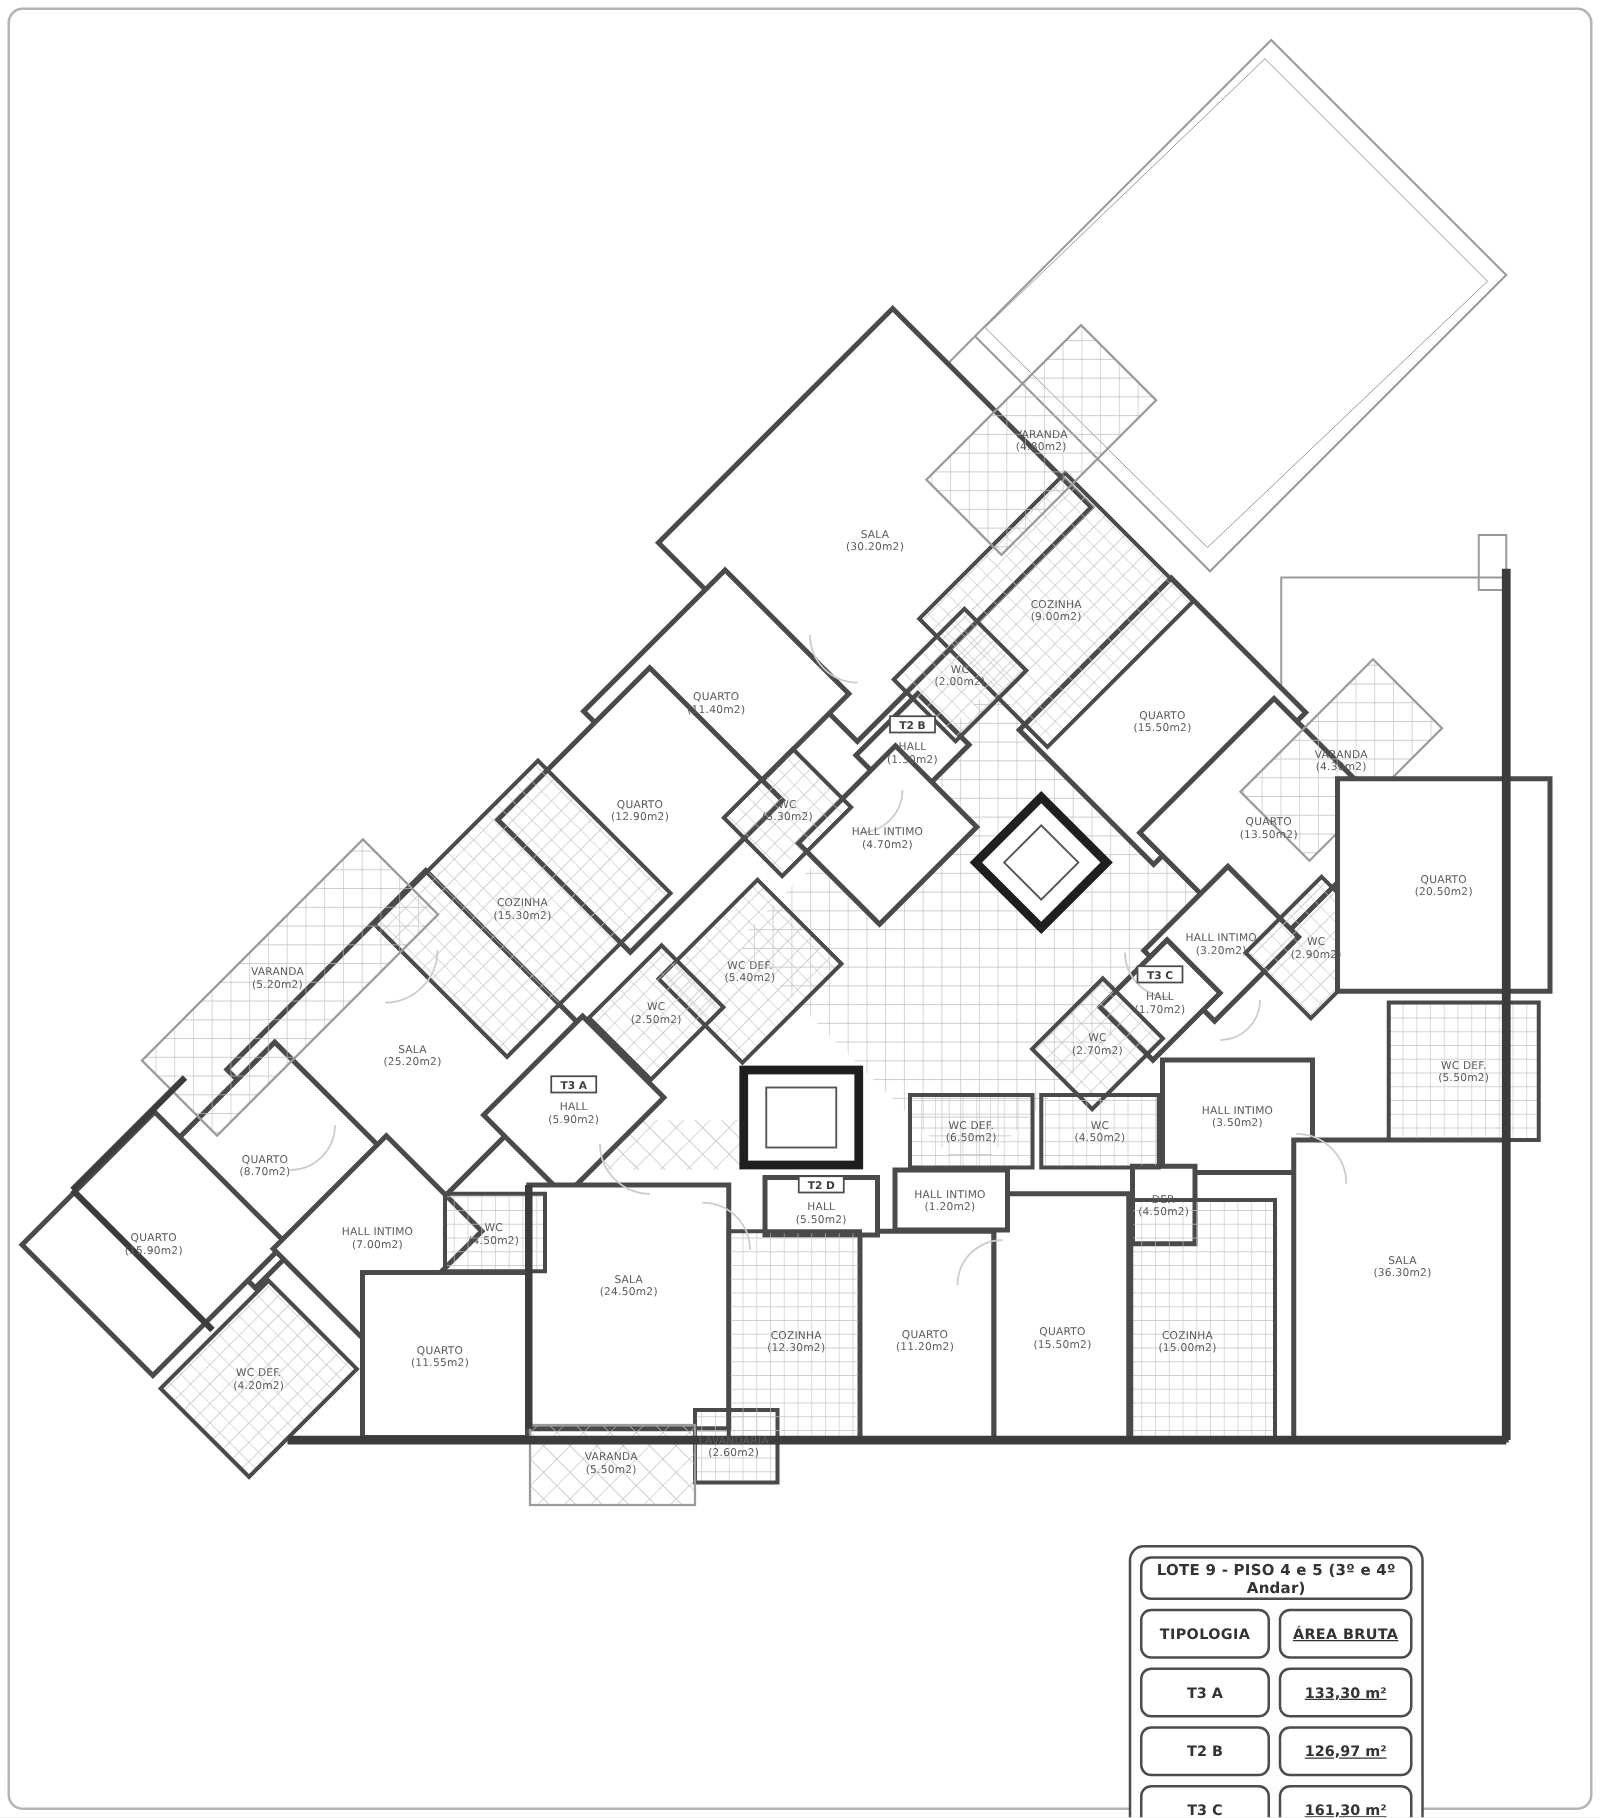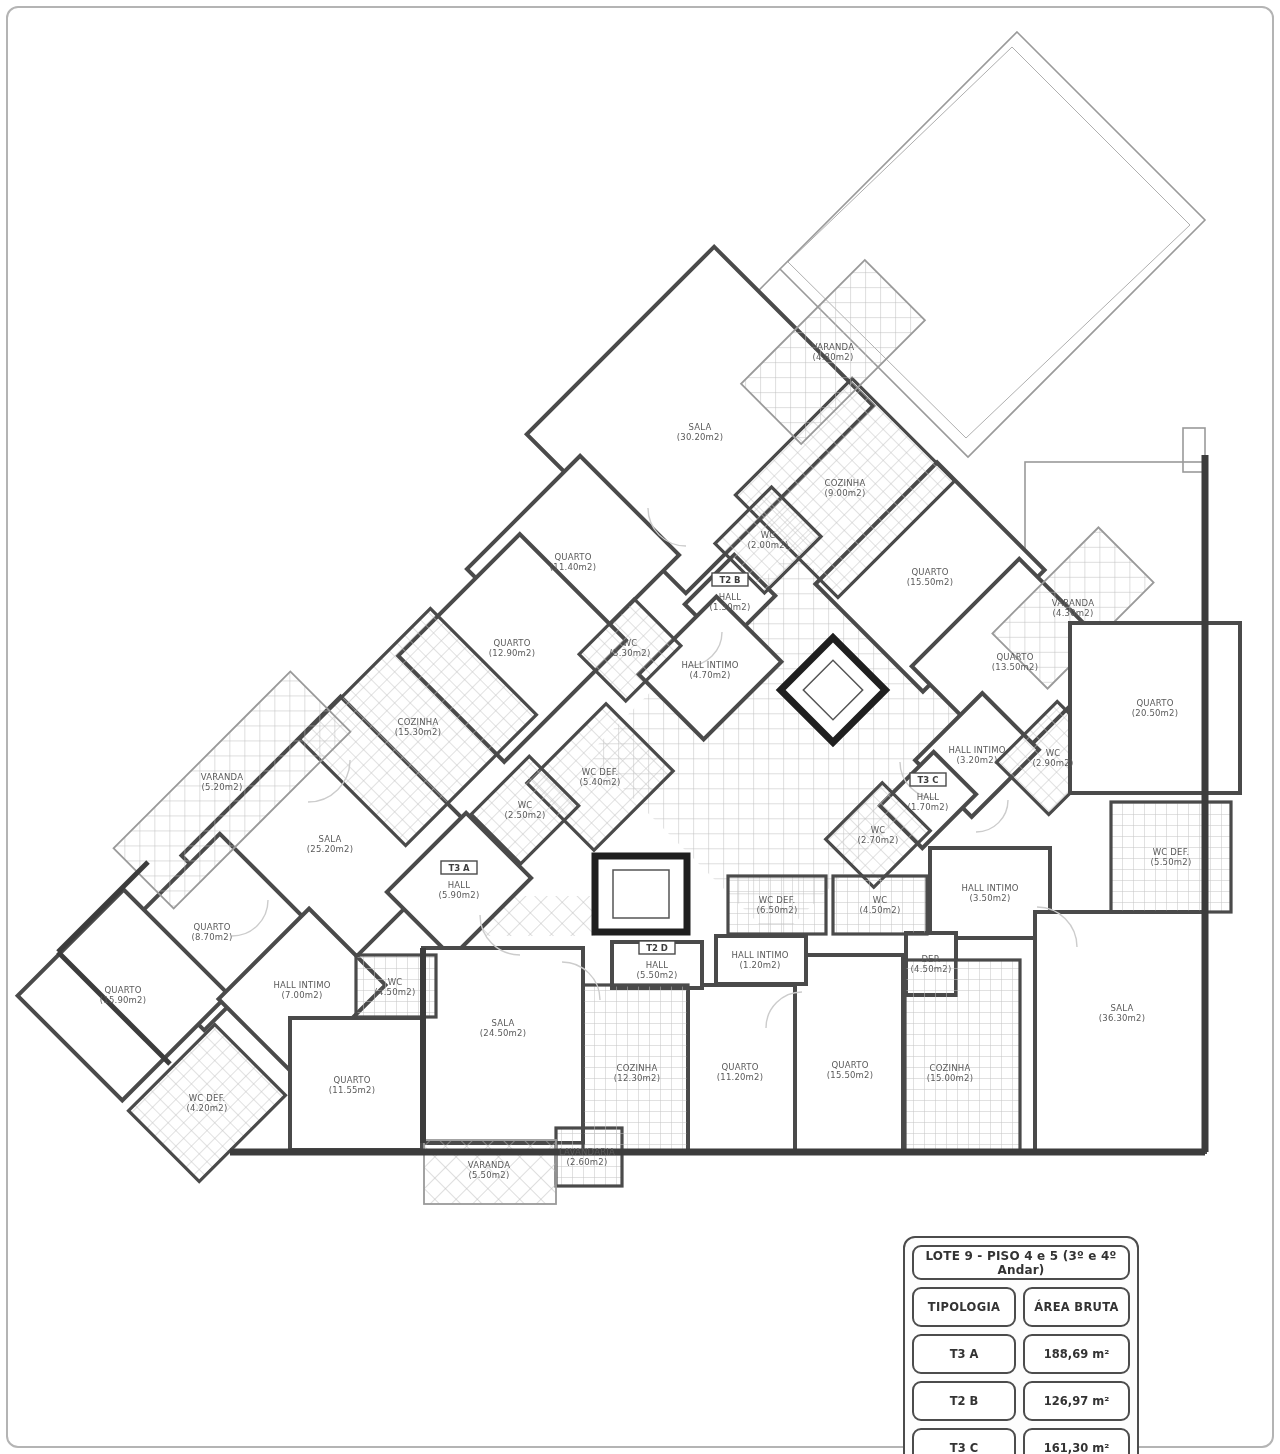--- a/index.html
+++ b/index.html
@@ -22,21 +22,21 @@
   }
   .lg-box{
     border:2px solid #4c4c4c;border-radius:9px;background:#fff;
     display:flex;align-items:center;justify-content:center;
     color:#333;box-sizing:border-box;
   }
   .lg-title{height:35px;font-size:12px;font-weight:bold;letter-spacing:.2px;margin-bottom:7px;text-align:center;}
   .lg-row{display:flex;gap:7px;margin-bottom:7px;}
   .lg-row:last-child{margin-bottom:0;}
   .lg-cell-t{width:104px;height:40px;font-size:11.5px;font-weight:bold;}
-  .lg-cell-a{flex:1;height:40px;font-size:11.5px;font-weight:bold;}
+  .lg-cell-a{flex:1;height:40px;font-size:11.5px;font-weight:bold;text-decoration:underline;}
   .lg-head{font-size:11.5px;font-weight:bold;letter-spacing:.3px;}
 </style>
 </head>
 <body>
 
 <div class="page">
   <div class="page-frame"></div>
 
   <svg width="1280" height="1454" viewBox="0 0 1280 1454">
     <defs>
@@ -211,21 +211,21 @@
   
   <div class="legend">
     <div class="lg-box lg-title">LOTE 9 - PISO 4 e 5 (3º e 4º Andar)</div>
     <div class="lg-row">
       <div class="lg-box lg-cell-t lg-head">TIPOLOGIA</div>
       <div class="lg-box lg-cell-a lg-head">ÁREA BRUTA</div>
     </div>
     <div id="legend-rows">
         <div class="lg-row">
           <div class="lg-box lg-cell-t">T3 A</div>
-          <div class="lg-box lg-cell-a">188,69 m²</div>
+          <div class="lg-box lg-cell-a">133,30 m²</div>
         </div>
         <div class="lg-row">
           <div class="lg-box lg-cell-t">T2 B</div>
           <div class="lg-box lg-cell-a">126,97 m²</div>
         </div>
         <div class="lg-row">
           <div class="lg-box lg-cell-t">T3 C</div>
           <div class="lg-box lg-cell-a">161,30 m²</div>
         </div>
       </div>

